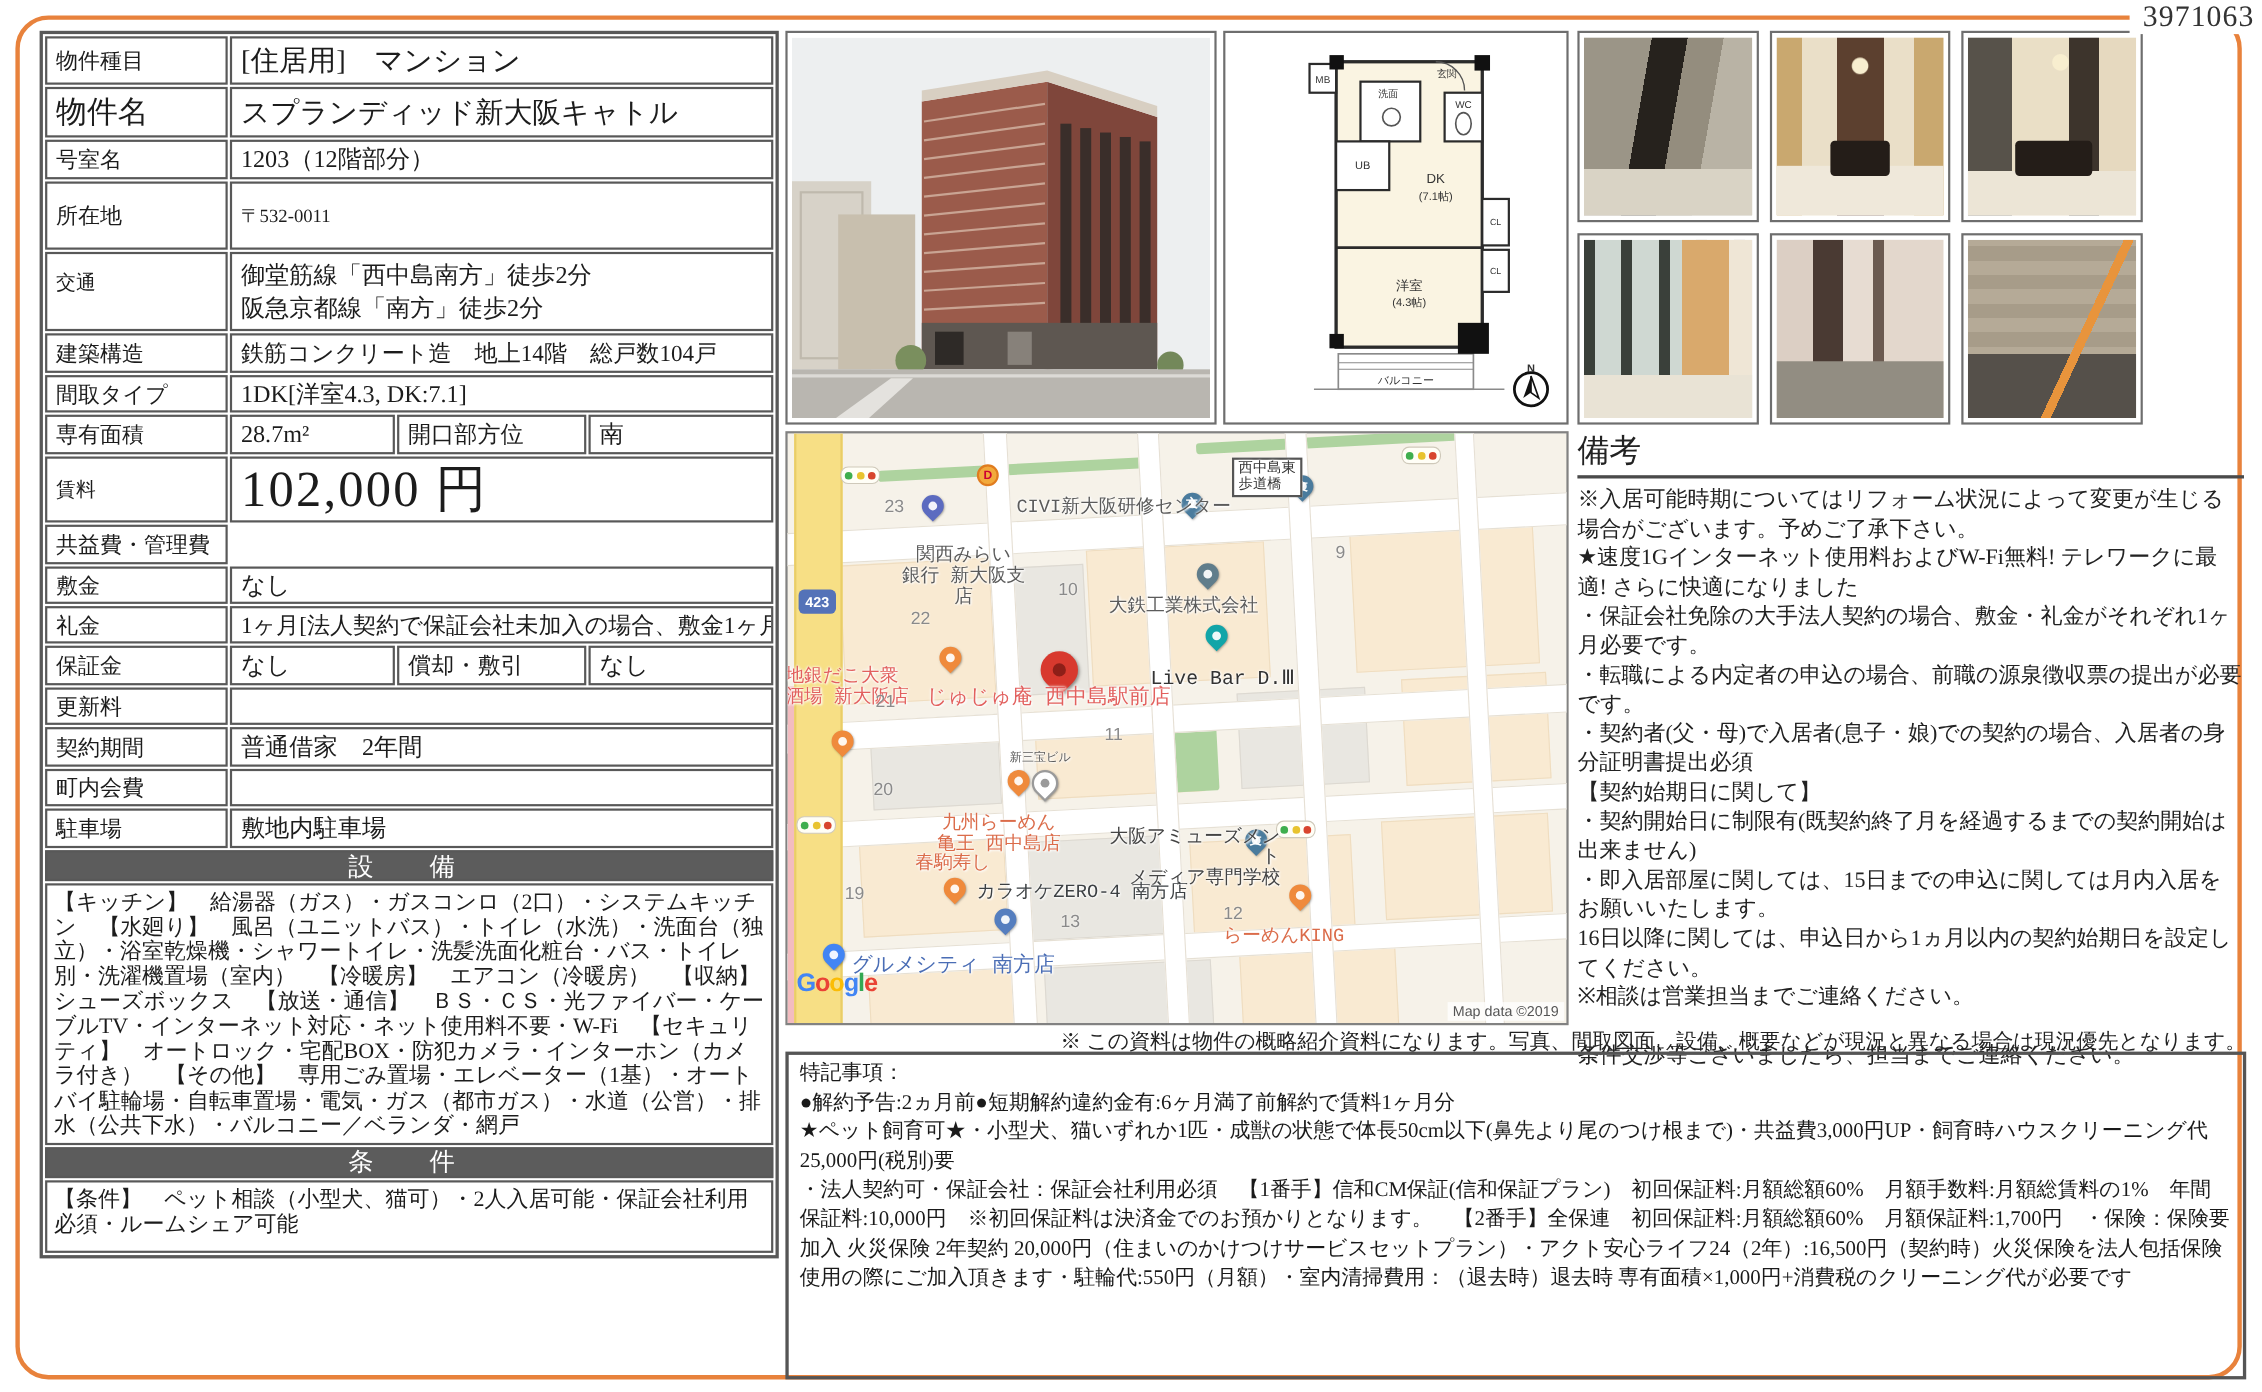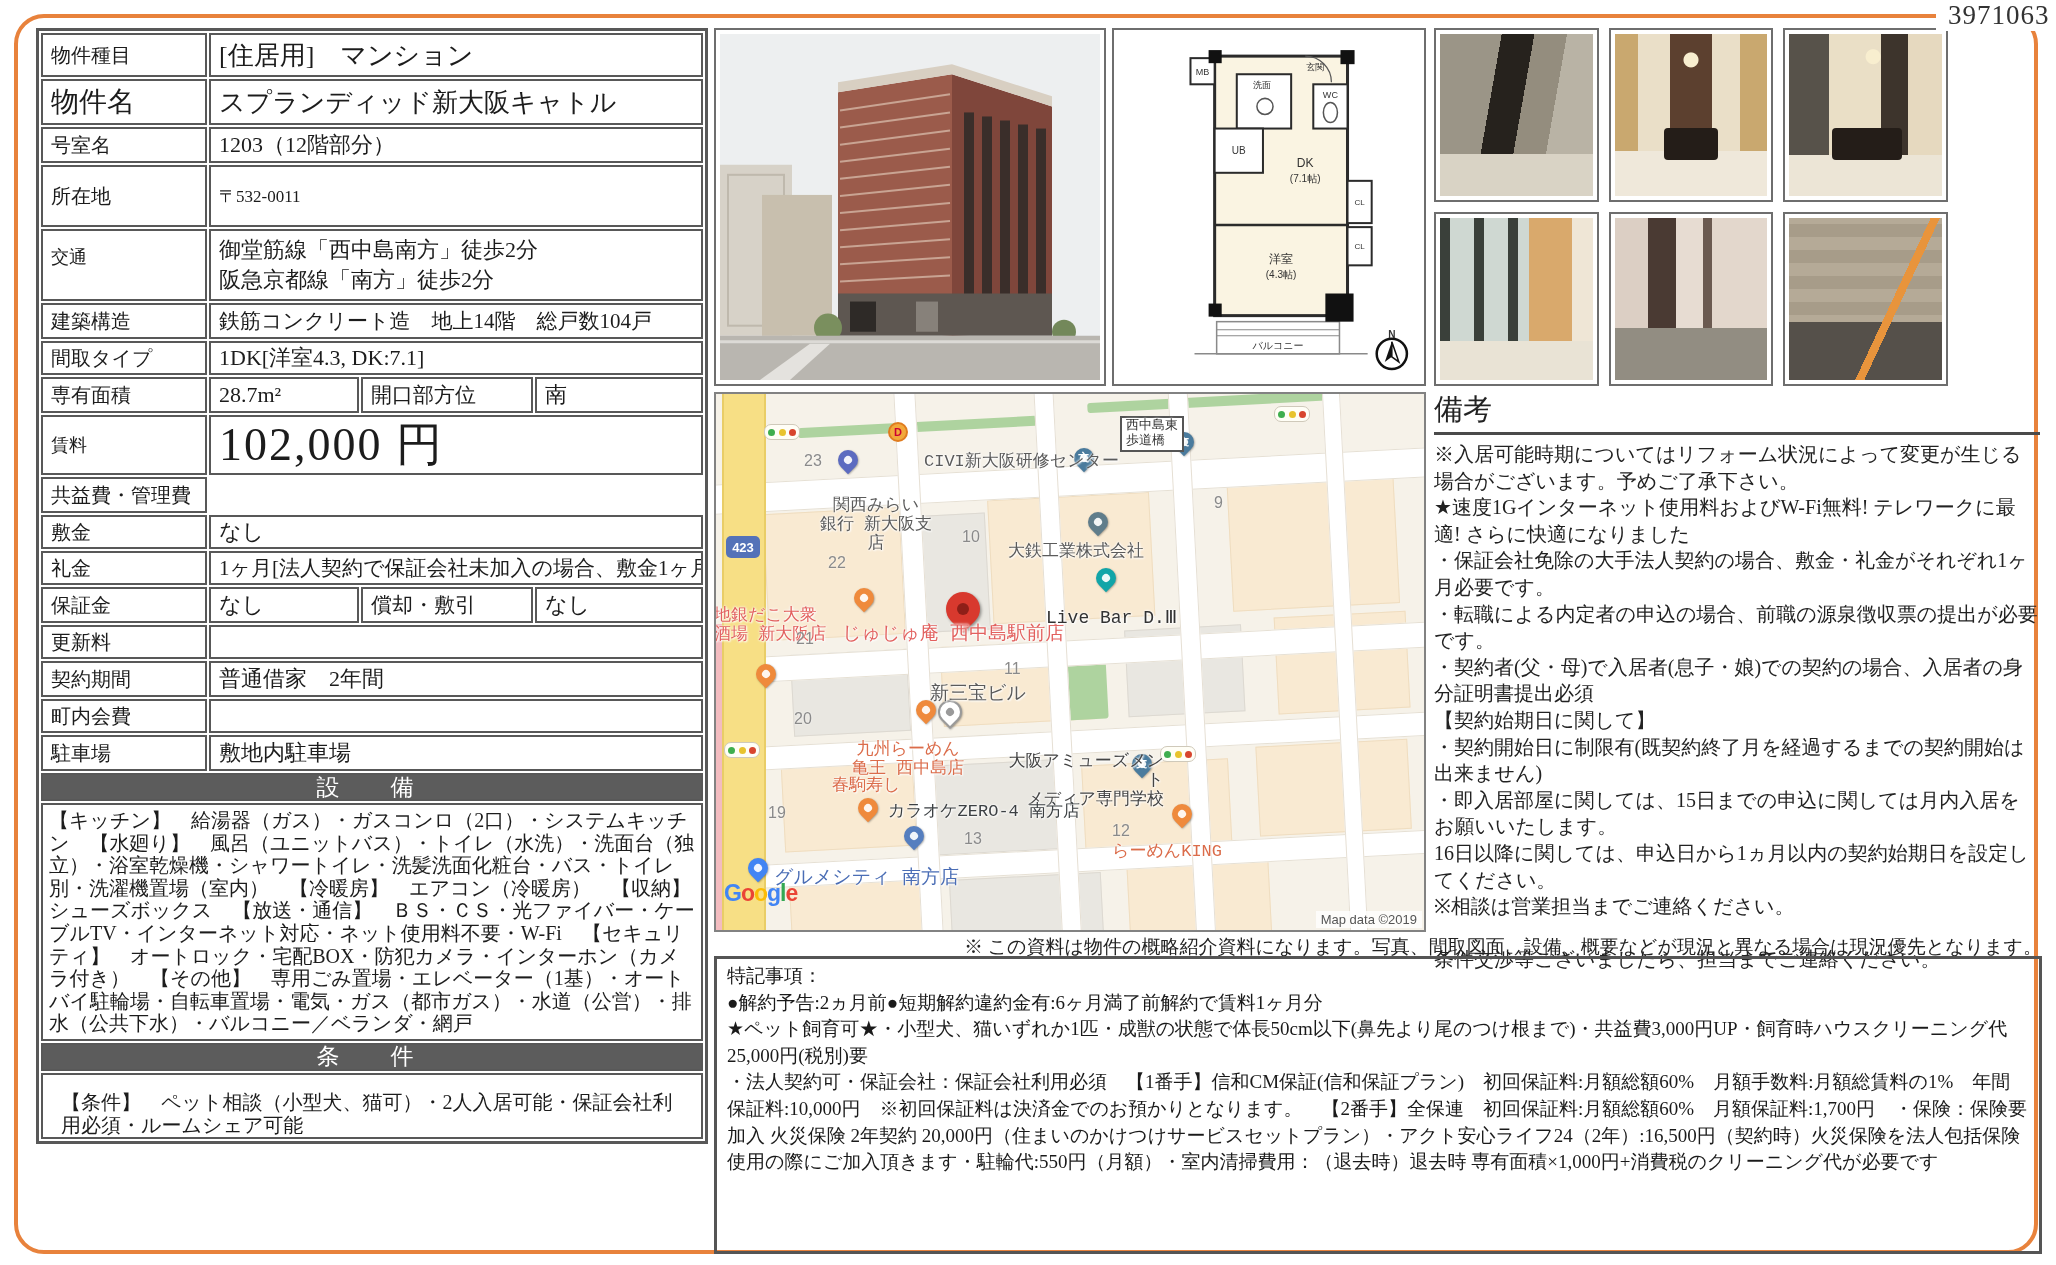--- a/index.html
+++ b/index.html
@@ -217,21 +217,21 @@
   </div>
   <div class="prow">
     <div class="pcell pvalue" style="padding:0">
       <span class="sec-text">【キッチン】　給湯器（ガス）・ガスコンロ（2口）・システムキッチン　【水廻り】　風呂（ユニットバス）・トイレ（水洗）・洗面台（独立）・浴室乾燥機・シャワートイレ・洗髪洗面化粧台・バス・トイレ別・洗濯機置場（室内）　【冷暖房】　エアコン（冷暖房）　【収納】　シューズボックス　【放送・通信】　ＢＳ・ＣＳ・光ファイバー・ケーブルTV・インターネット対応・ネット使用料不要・W-Fi　【セキュリティ】　オートロック・宅配BOX・防犯カメラ・インターホン（カメラ付き）　【その他】　専用ごみ置場・エレベーター（1基）・オートバイ駐輪場・自転車置場・電気・ガス（都市ガス）・水道（公営）・排水（公共下水）・バルコニー／ベランダ・網戸</span>
     </div>
   </div>
   <div class="prow" style="height:28px">
     <div class="pcell pvalue sec-bar">条　件</div>
   </div>
   <div class="prow" style="height:66px">
-    <div class="pcell pvalue" style="padding:12px;align-items:flex-start">
+    <div class="pcell pvalue" style="padding:0;align-items:flex-start">
       <span class="sec-text">【条件】　ペット相談（小型犬、猫可）・2人入居可能・保証会社利用必須・ルームシェア可能</span>
     </div>
   </div>
 </div>
 
 <div class="bphoto frame">
   <div class="frame-inner">
     <svg width="100%" height="100%" viewBox="0 0 380 344" preserveAspectRatio="none">
       <rect x="0" y="0" width="380" height="344" fill="#edeff0"></rect>
       <rect x="0" y="130" width="72" height="170" fill="#d7d2c8"></rect>
@@ -447,21 +447,21 @@
   <div class="mlabel" style="left:96px;top:102px;width:128px;text-align:center">関西みらい
 銀行 新大阪支店</div>
   <div class="mlabel" style="left:208px;top:58px;white-space:nowrap">CIVI新大阪研修センター</div>
   <div class="mlabel boxed" style="left:404px;top:22px">西中島東
 歩道橋</div>
   <div class="mlabel" style="left:292px;top:148px;white-space:nowrap">大鉄工業株式会社</div>
   <div class="mlabel mred" style="left:126px;top:230px;white-space:nowrap;font-size:19px">じゅじゅ庵 西中島駅前店</div>
   <div class="mlabel" style="left:330px;top:214px;white-space:nowrap;font-size:18px;color:#333">Live Bar D.Ⅲ</div>
   <div class="mlabel mred" style="left:-2px;top:212px">地銀だこ大衆
 酒場 新大阪店</div>
-  <div class="mlabel" style="left:214px;top:290px;font-size:19px">新三宝ビル</div>
+  <div class="mlabel" style="left:202px;top:290px;font-size:11px">新三宝ビル</div>
   <div class="mlabel morange" style="left:136px;top:346px;text-align:center">九州らーめん
 亀王 西中島店</div>
   <div class="mlabel" style="left:276px;top:358px;width:172px;text-align:right;color:#444">大阪アミューズメント
 メディア専門学校</div>
   <div class="mlabel morange" style="left:116px;top:382px">春駒寿し</div>
   <div class="mlabel" style="left:172px;top:408px;white-space:nowrap;color:#3c4043">カラオケZERO-4 南方店</div>
   <div class="mlabel morange" style="left:396px;top:448px">らーめんKING</div>
   <div class="mlabel mblue" style="left:58px;top:474px;white-space:nowrap">グルメシティ 南方店</div>
 
   <div class="mnum" style="left:88px;top:58px">23</div>

